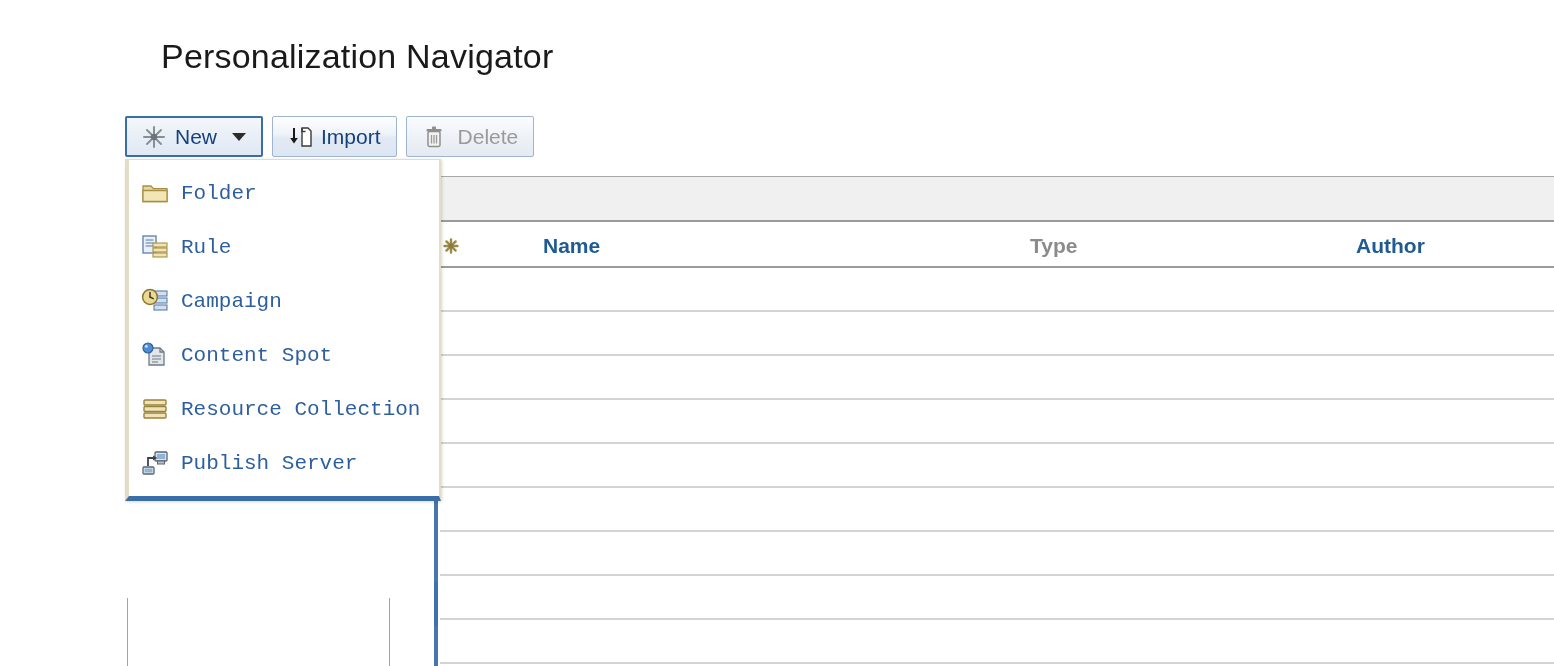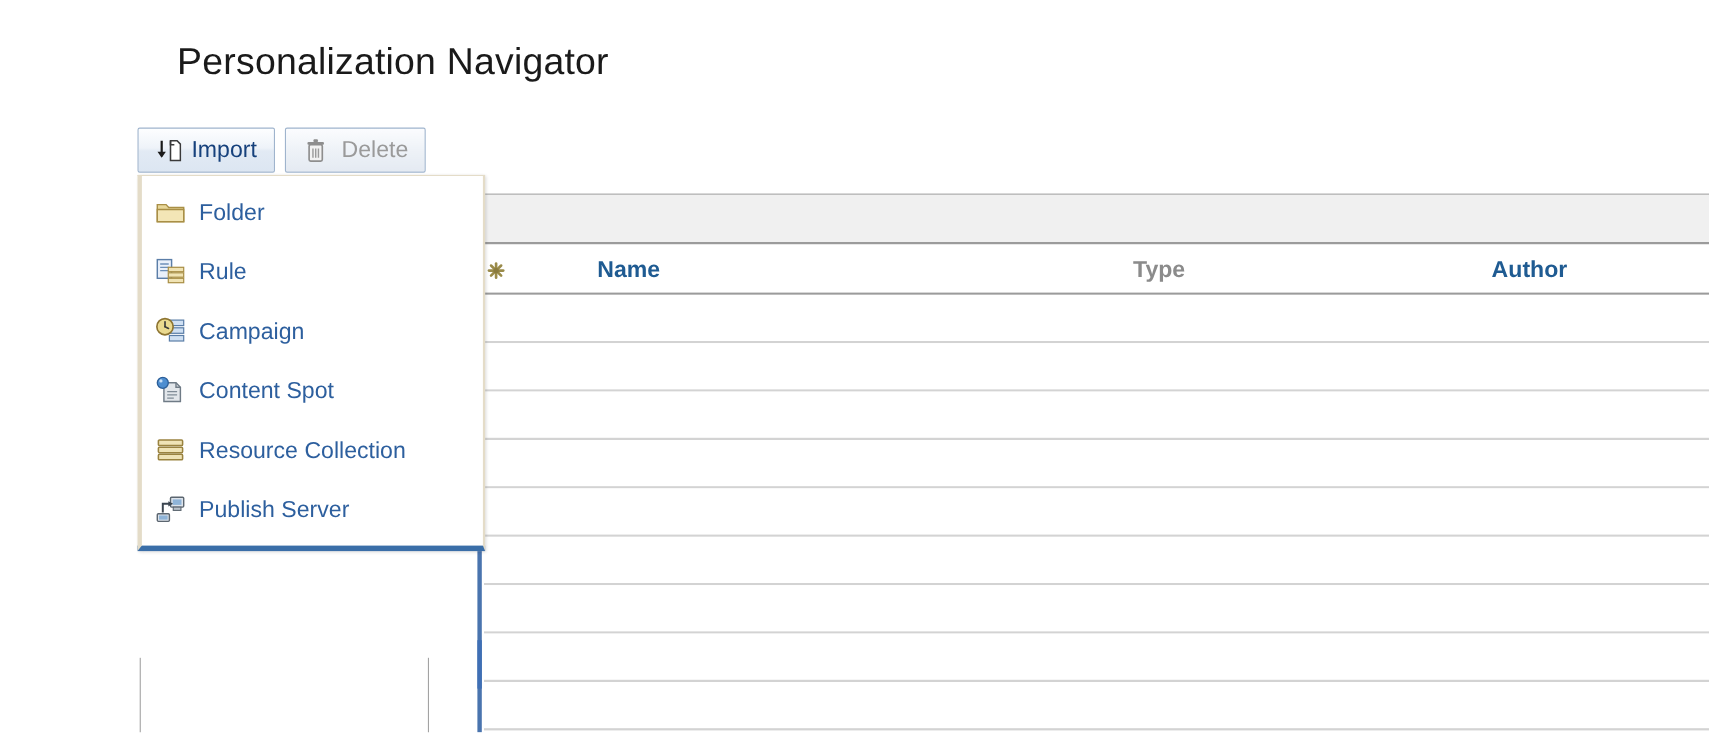--- a/index.html
+++ b/index.html
@@ -95,20 +95,21 @@
     display: flex;
     align-items: center;
     gap: 12px;
     height: 54px;
     padding: 0 10px 0 12px;
     color: #2d5f9e;
     font-size: 21px;
     cursor: pointer;
     user-select: none;
     white-space: nowrap;
+    font-family: Liberation Mono, monospace;
   }
   .mitem .mlabel { line-height: 1; }
   .mitem.selected {
     background: #3f6fb5;
     color: #ffffff;
   }
 
   
   #tree-panel {
     position: absolute;
@@ -188,20 +189,35 @@
 </style>
 </head>
 <body>
 
 <div id="stage">
 
   <div id="page-title">Personalization Navigator</div>
 
   <div id="toolbar">
 
+    <div class="tbtn pressed">
+      <span class="ico">
+        <svg width="24" height="24" viewBox="0 0 24 24">
+          <g stroke="#8a8f96" stroke-width="2" stroke-linecap="round">
+            <line x1="12" y1="2" x2="12" y2="22"></line>
+            <line x1="2" y1="12" x2="22" y2="12"></line>
+            <line x1="5" y1="5" x2="19" y2="19"></line>
+            <line x1="19" y1="5" x2="5" y2="19"></line>
+          </g>
+          <circle cx="12" cy="12" r="3.2" fill="#6f747b"></circle>
+        </svg>
+      </span>
+      <span class="lbl">New</span>
+      <span class="caret"></span>
+    </div>
 
     <div class="tbtn">
       <span class="ico">
         <svg width="24" height="24" viewBox="0 0 24 24">
           <path d="M14 3 h6 l3 3 v15 h-9 z" fill="#ffffff" stroke="#3a3a3a" stroke-width="1.4"></path>
           <path d="M14 3 v3.5 h3.5" fill="none" stroke="#3a3a3a" stroke-width="1.4"></path>
           <line x1="6" y1="3" x2="6" y2="17" stroke="#1a1a1a" stroke-width="2"></line>
           <path d="M2.2 13 L6 18.5 L9.8 13 z" fill="#1a1a1a"></path>
         </svg>
       </span>

